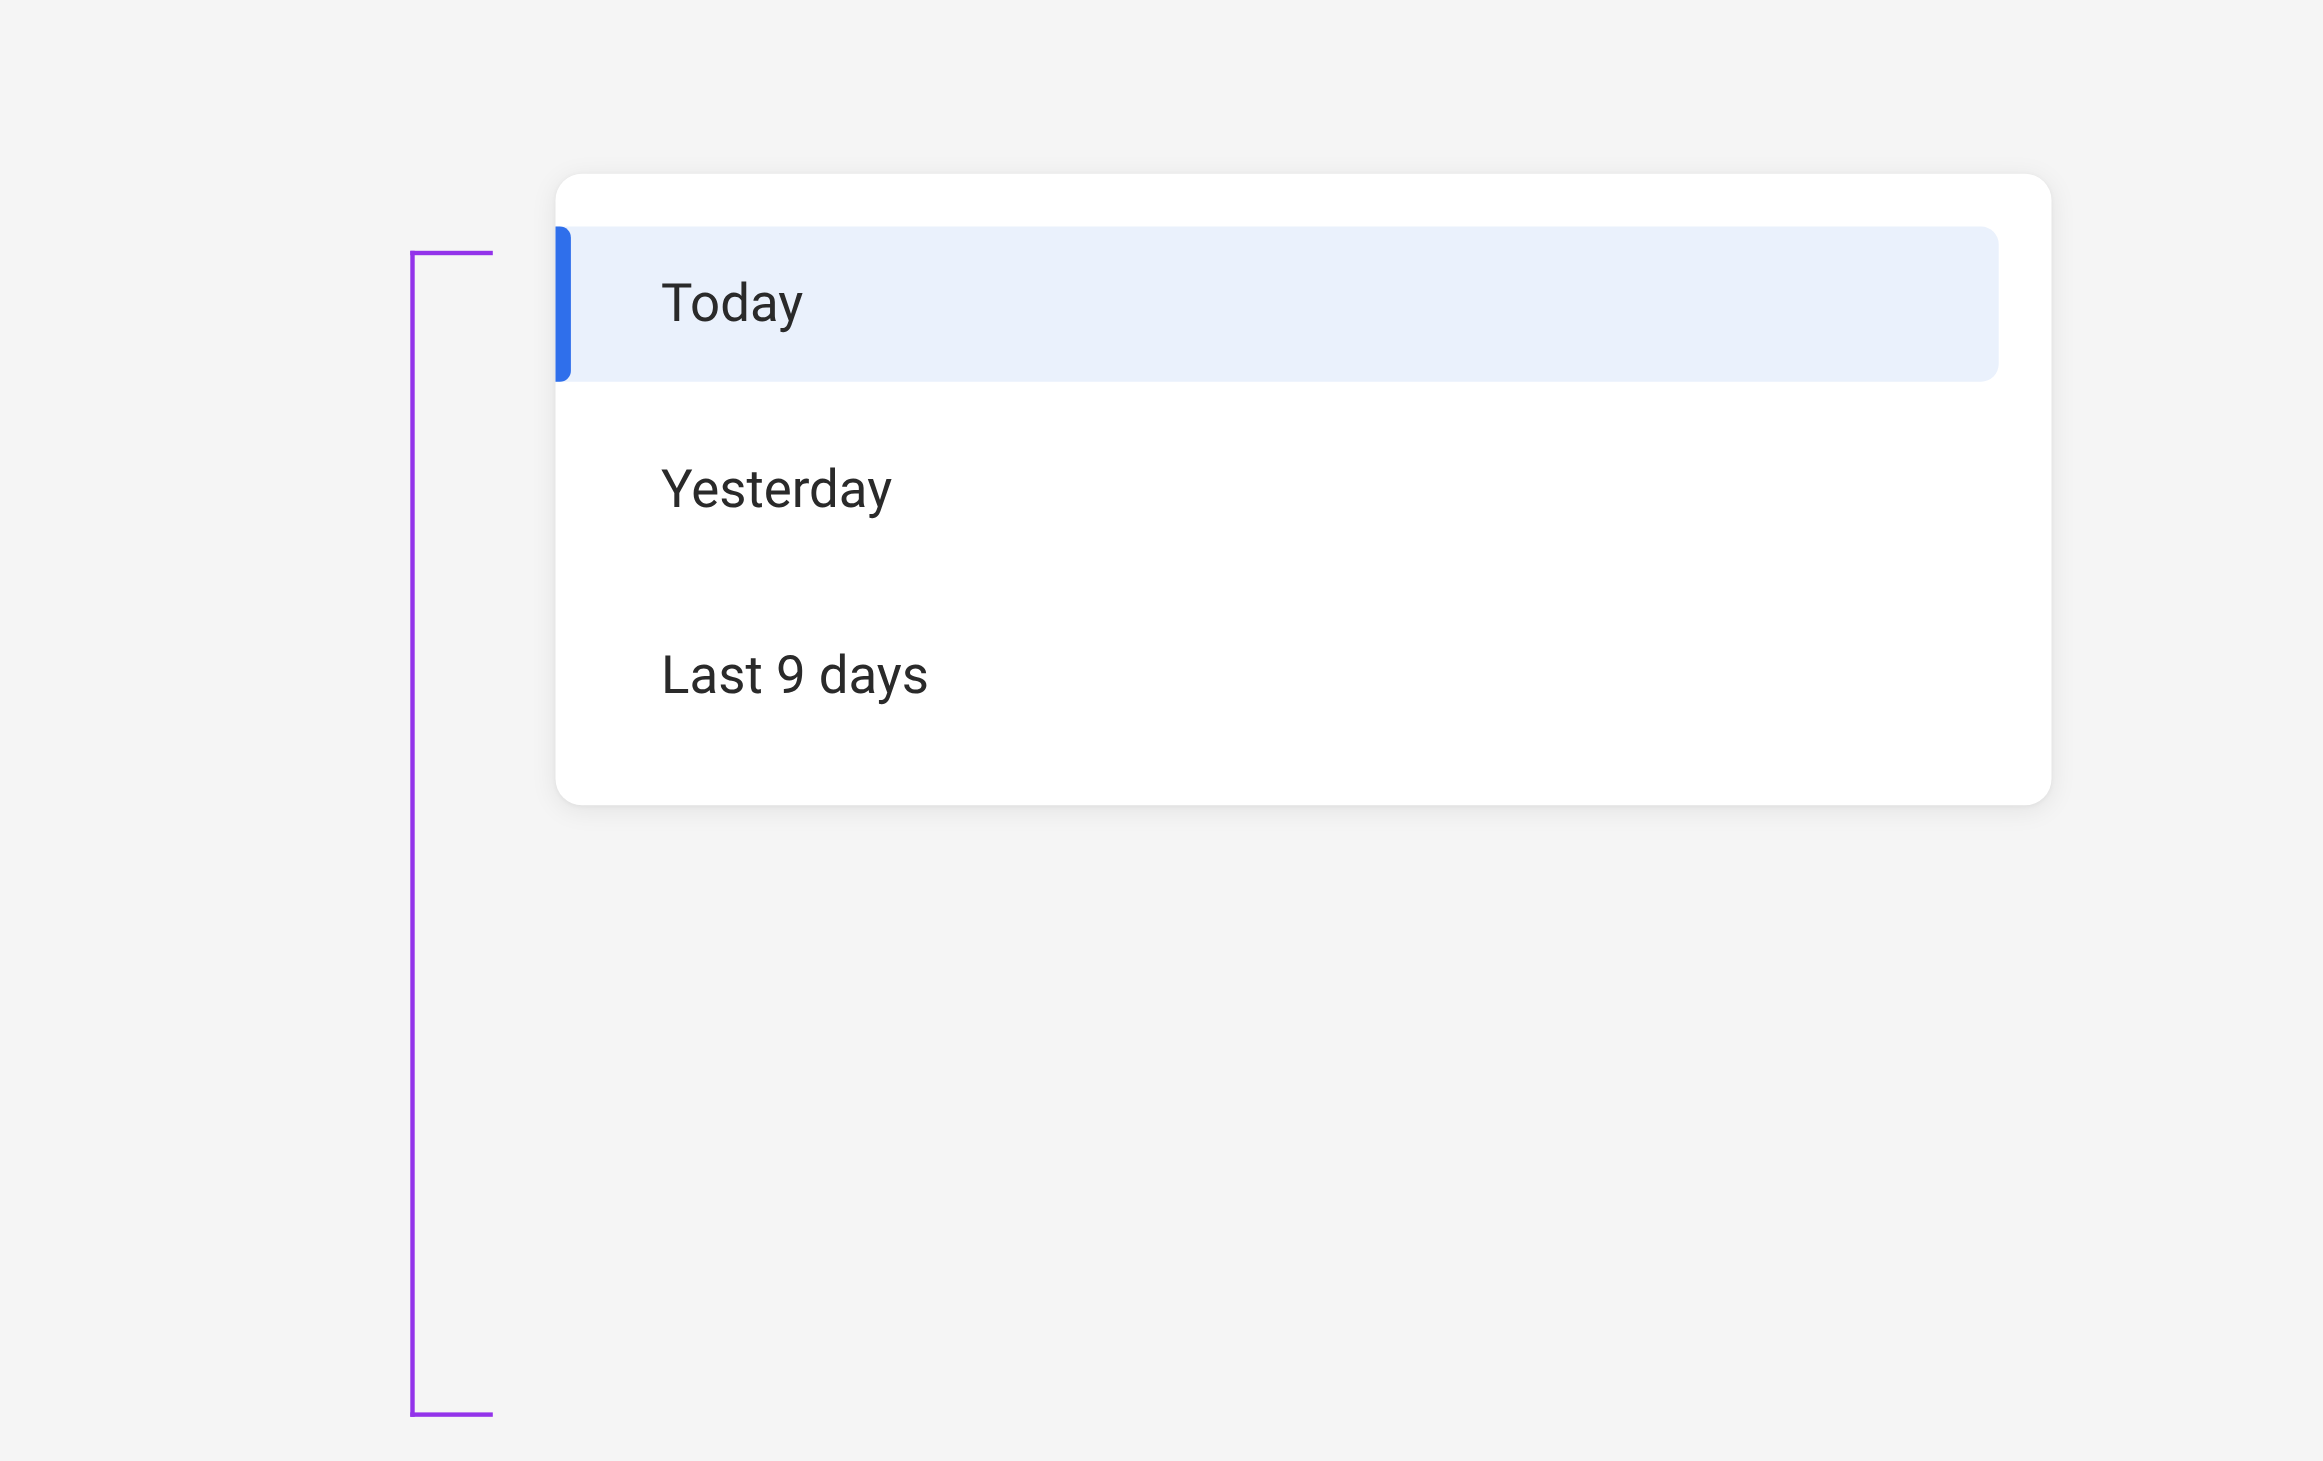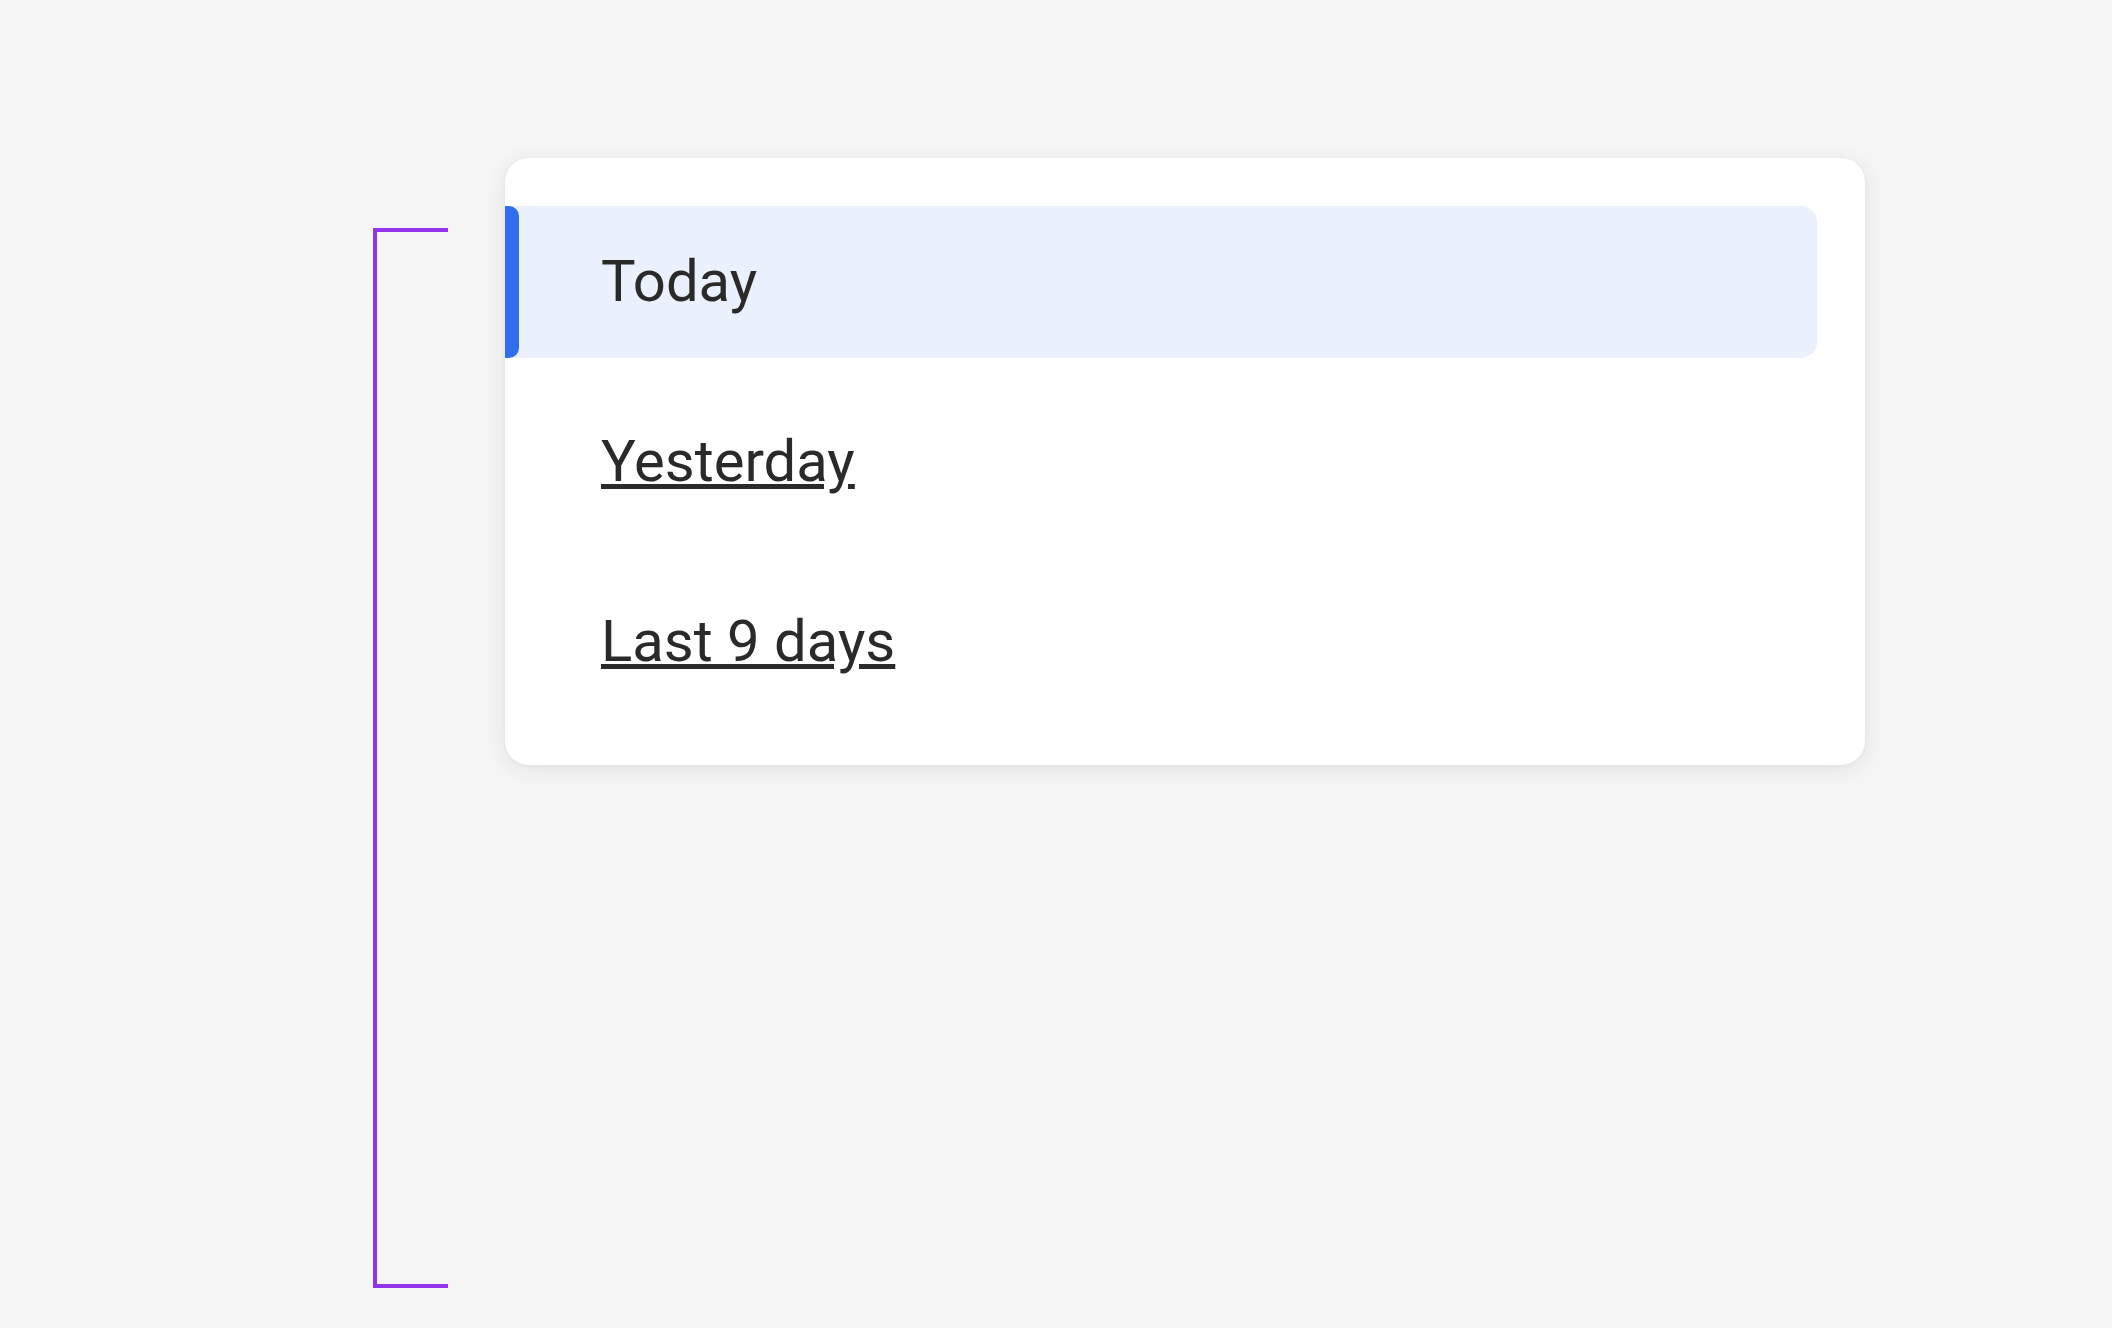--- a/index.html
+++ b/index.html
@@ -38,21 +38,21 @@
       box-shadow: 0 4px 24px rgba(0, 0, 0, 0.08), 0 1px 4px rgba(0, 0, 0, 0.04);
       padding: 48px 48px 48px 0;
       display: flex;
       flex-direction: column;
       gap: 28px;
     }
     
     .dropdown-item {
       position: relative;
       padding: 44px 48px 44px 96px;
-      font-size: 58px;
+      font-size: 48px;
       font-weight: 400;
       color: #2a2a2a;
       cursor: pointer;
       border-radius: 16px;
       margin-left: 48px;
       line-height: 1.1;
     }
     
     .dropdown-item.selected {
       background-color: #eaf1fc;
@@ -69,21 +69,20 @@
       top: 0;
       bottom: 0;
       width: 14px;
       background-color: #2f6feb;
       border-top-right-radius: 10px;
       border-bottom-right-radius: 10px;
     }
     
     .dropdown-item:not(.selected) {
       padding-left: 48px;
-      text-decoration: underline;
     }
   </style>
 </head>
 <body>
 
 <div class="annotation-bracket"></div>
 
 <div class="dropdown-panel">
   <div class="dropdown-item selected">
     <span>Today</span>

